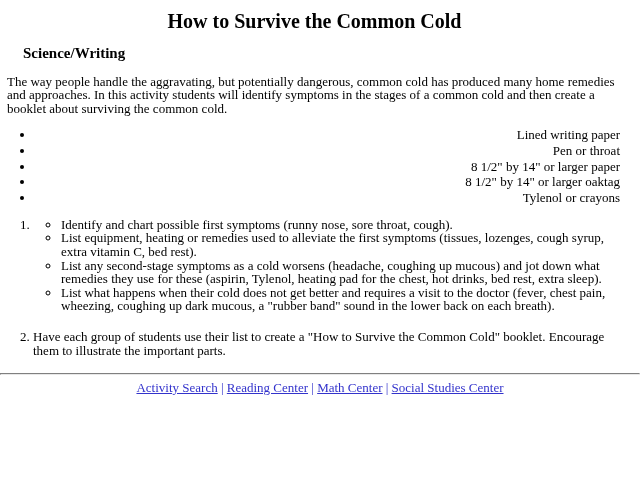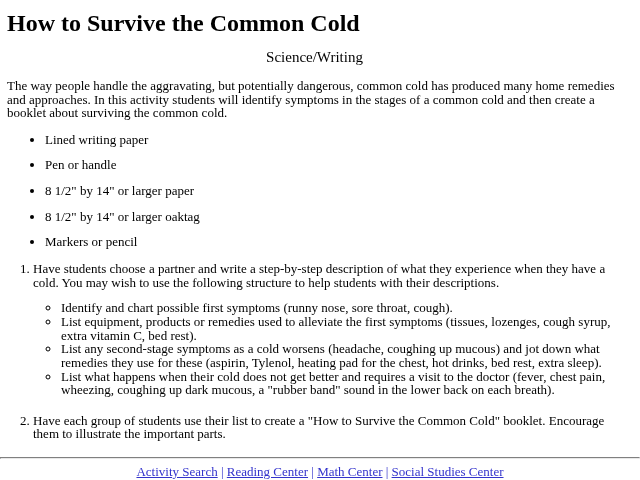--- a/index.html
+++ b/index.html
@@ -11,46 +11,46 @@
     font-family: "Liberation Serif", "DejaVu Serif", serif;
     font-size: 13px;
     line-height: 1.05;
     overflow: hidden;
     box-sizing: border-box;
   }
   .main {
     padding: 5px 18px 0 7px;
   }
   h1.page-title {
-    font-size: 24px;
+    font-size: 20px;
     font-weight: bold;
     margin: 5px 0 13px 0;
     line-height: 1.1;
+    text-align: center;
   }
   h2.subtitle {
     font-size: 15px;
-    font-weight: normal;
+    font-weight: bold;
     margin: 13px 16px;
     line-height: 1.1;
-    text-align: center;
   }
   p.intro {
     margin: 0 0;
   }
   h4.section-heading {
     font-size: 13px;
     font-weight: bold;
     margin: 14px 0;
   }
   ul.need-list {
     margin: 13px 0;
     padding-left: 26px;
     list-style-type: disc;
   }
-  ul.need-list li { margin: 12px; }
+  ul.need-list li { margin: 2px; text-align: right; }
   ol.steps-list {
     margin: 13px 0 9px 0;
     padding-left: 26px;
   }
   ol.steps-list > li { margin-bottom: 16px; }
   ul.substeps-list {
     margin: 12px 0 17px 0;
     padding-left: 28px;
     list-style-type: circle;
   }
@@ -79,32 +79,31 @@
 </head>
 <body>
 
 <div class="main">
   <h1 class="page-title">How to Survive the Common Cold</h1>
   <h2 class="subtitle">Science/Writing</h2>
   <p class="intro">The way people handle the aggravating, but potentially dangerous, common cold has produced many home remedies and approaches. In this activity students will identify symptoms in the stages of a common cold and then create a booklet about surviving the common cold.</p>
 
   <ul class="need-list">
     <li>Lined writing paper</li>
-    <li>Pen or handle</li>
+    <li>Pen or throat</li>
     <li>8 1/2" by 14" or larger paper</li>
     <li>8 1/2" by 14" or larger oaktag</li>
-    <li>Markers or pencil</li>
+    <li>Tylenol or crayons</li>
   </ul>
 
   <ol class="steps-list">
     <li>
-      <span>Have students choose a partner and write a step-by-step description of what they experience when they have a cold. You may wish to use the following structure to help students with their descriptions.</span>
       <ul class="substeps-list">
         <li>Identify and chart possible first symptoms (runny nose, sore throat, cough).</li>
-        <li>List equipment, products or remedies used to alleviate the first symptoms (tissues, lozenges, cough syrup, extra vitamin C, bed rest).</li>
+        <li>List equipment, heating or remedies used to alleviate the first symptoms (tissues, lozenges, cough syrup, extra vitamin C, bed rest).</li>
         <li>List any second-stage symptoms as a cold worsens (headache, coughing up mucous) and jot down what remedies they use for these (aspirin, Tylenol, heating pad for the chest, hot drinks, bed rest, extra sleep).</li>
         <li>List what happens when their cold does not get better and requires a visit to the doctor (fever, chest pain, wheezing, coughing up dark mucous, a "rubber band" sound in the lower back on each breath).</li>
       </ul>
     </li>
     <li>
       <span>Have each group of students use their list to create a "How to Survive the Common Cold" booklet. Encourage them to illustrate the important parts.</span>
     </li>
   </ol>
 </div>
 

